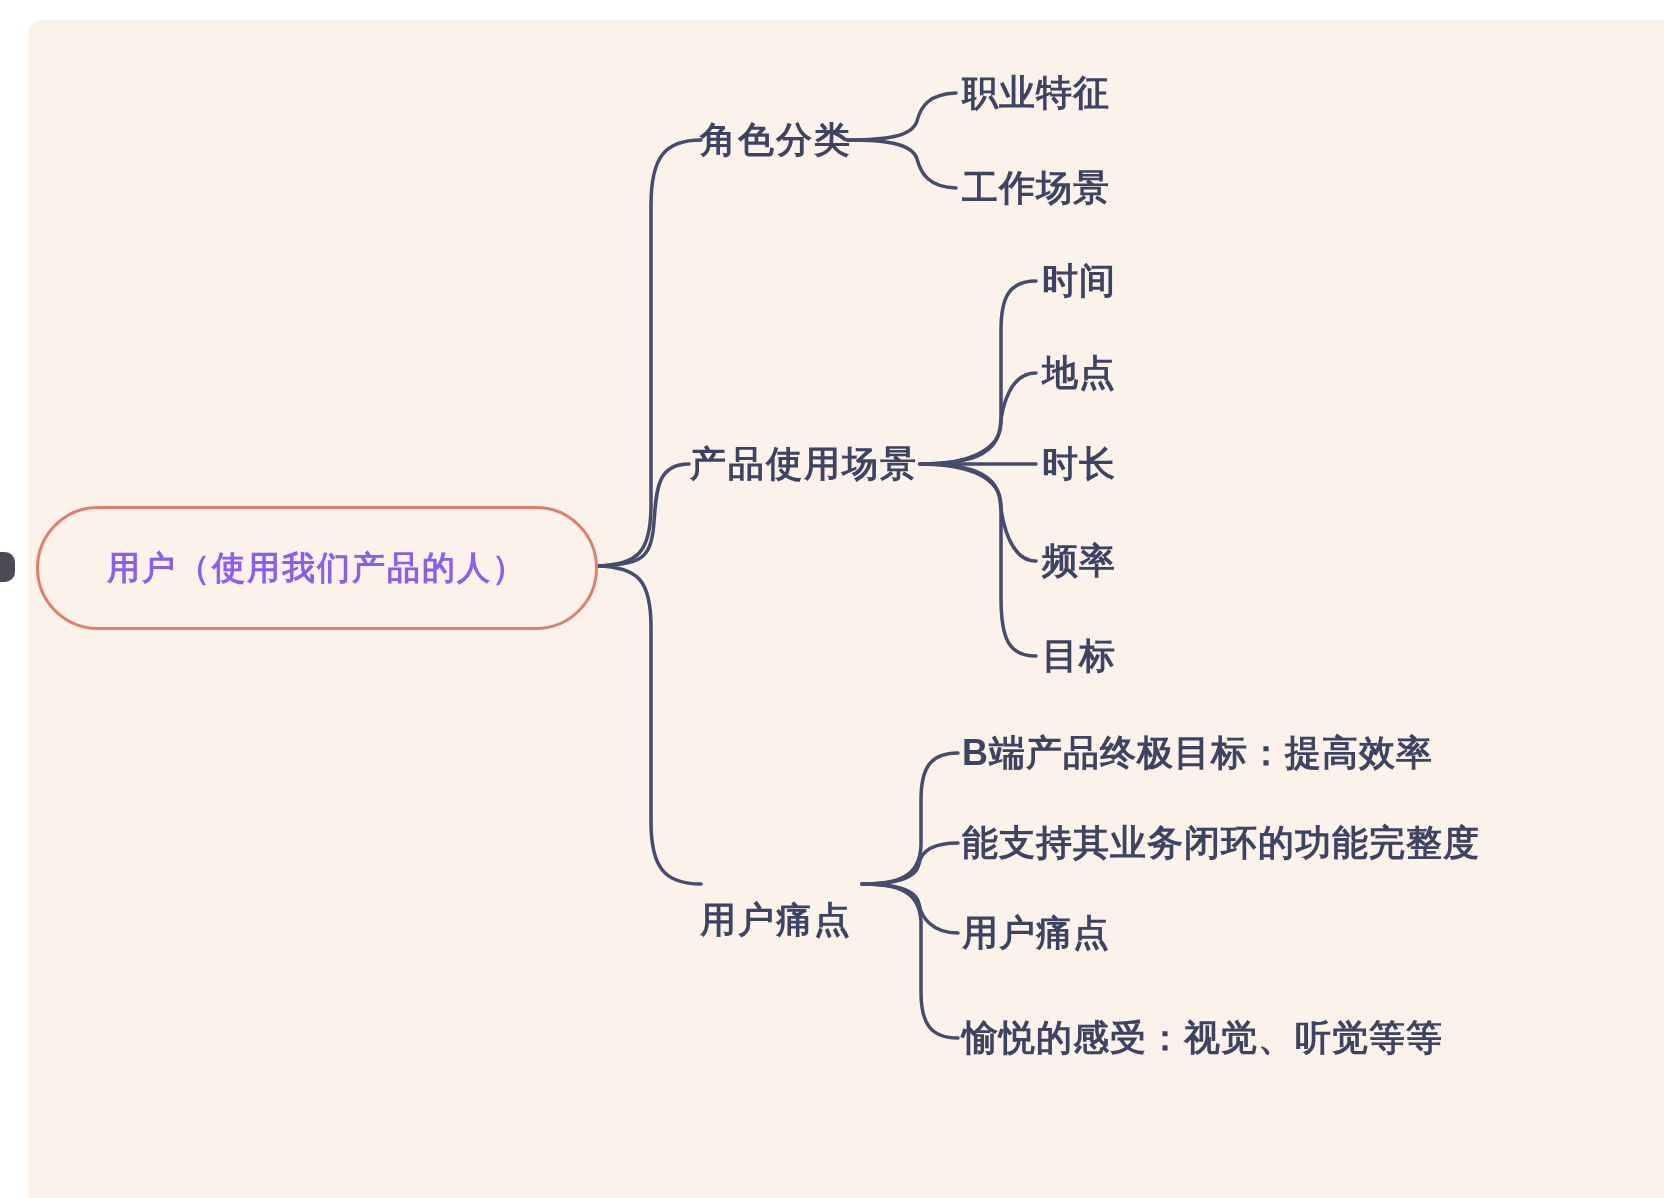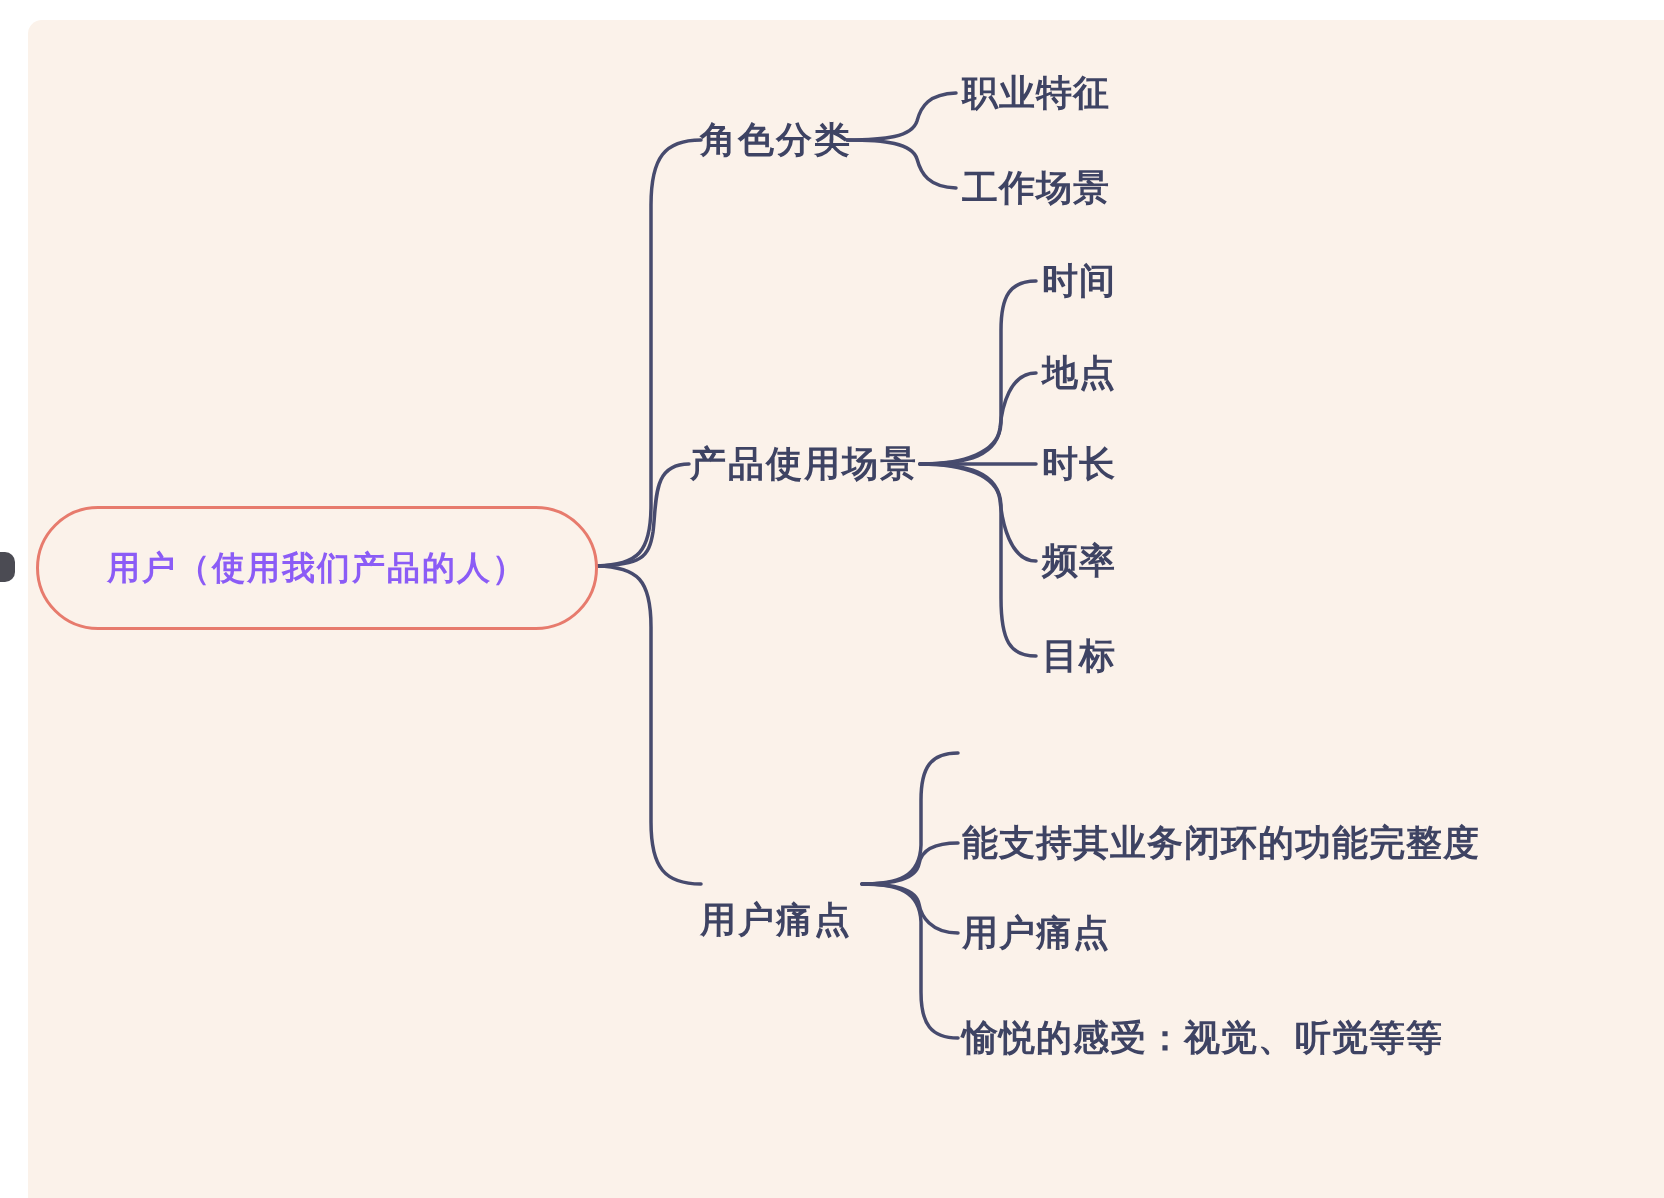--- a/index.html
+++ b/index.html
@@ -133,17 +133,18 @@
   <div class="node child-label" style="left:962px;top:188px;">工作场景</div>
 
   <div class="node branch-label" style="left:690px;top:464px;">产品使用场景</div>
   <div class="node child-label" style="left:1042px;top:281px;">时间</div>
   <div class="node child-label" style="left:1042px;top:373px;">地点</div>
   <div class="node child-label" style="left:1042px;top:464px;">时长</div>
   <div class="node child-label" style="left:1042px;top:561px;">频率</div>
   <div class="node child-label" style="left:1042px;top:656px;">目标</div>
 
   <div class="node branch-label" style="left:700px;top:884px;margin-top:36px;">用户痛点</div>
+  <div class="node child-label" style="left:962px;top:753px;">B端产品终极目标：提高效率</div>
   <div class="node child-label" style="left:962px;top:843px;">能支持其业务闭环的功能完整度</div>
   <div class="node child-label" style="left:962px;top:933px;">用户痛点</div>
   <div class="node child-label" style="left:962px;top:1038px;">愉悦的感受：视觉、听觉等等</div>
 
 </div>
 
 </body></html>

